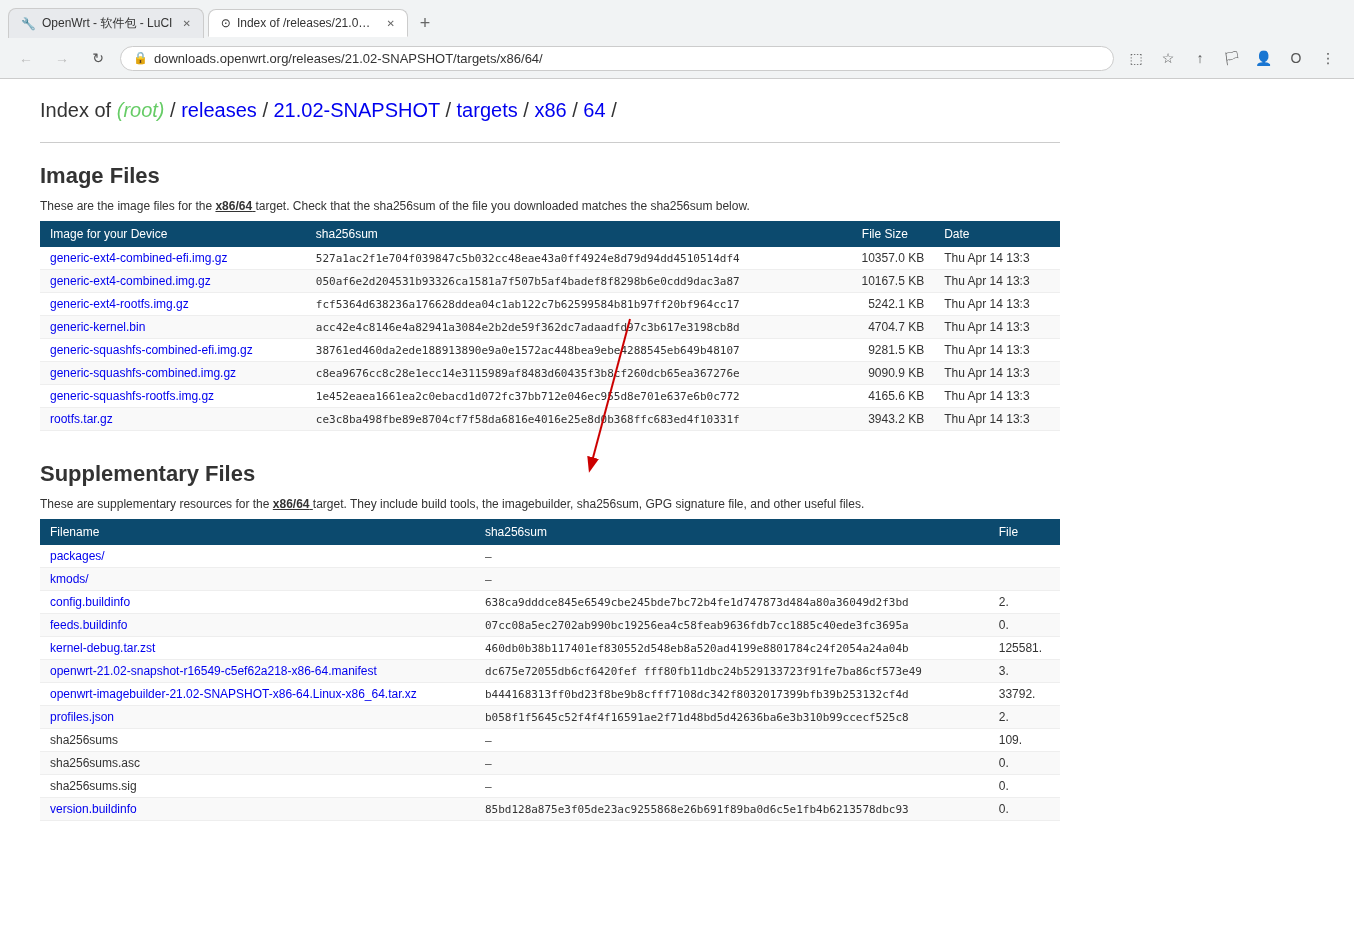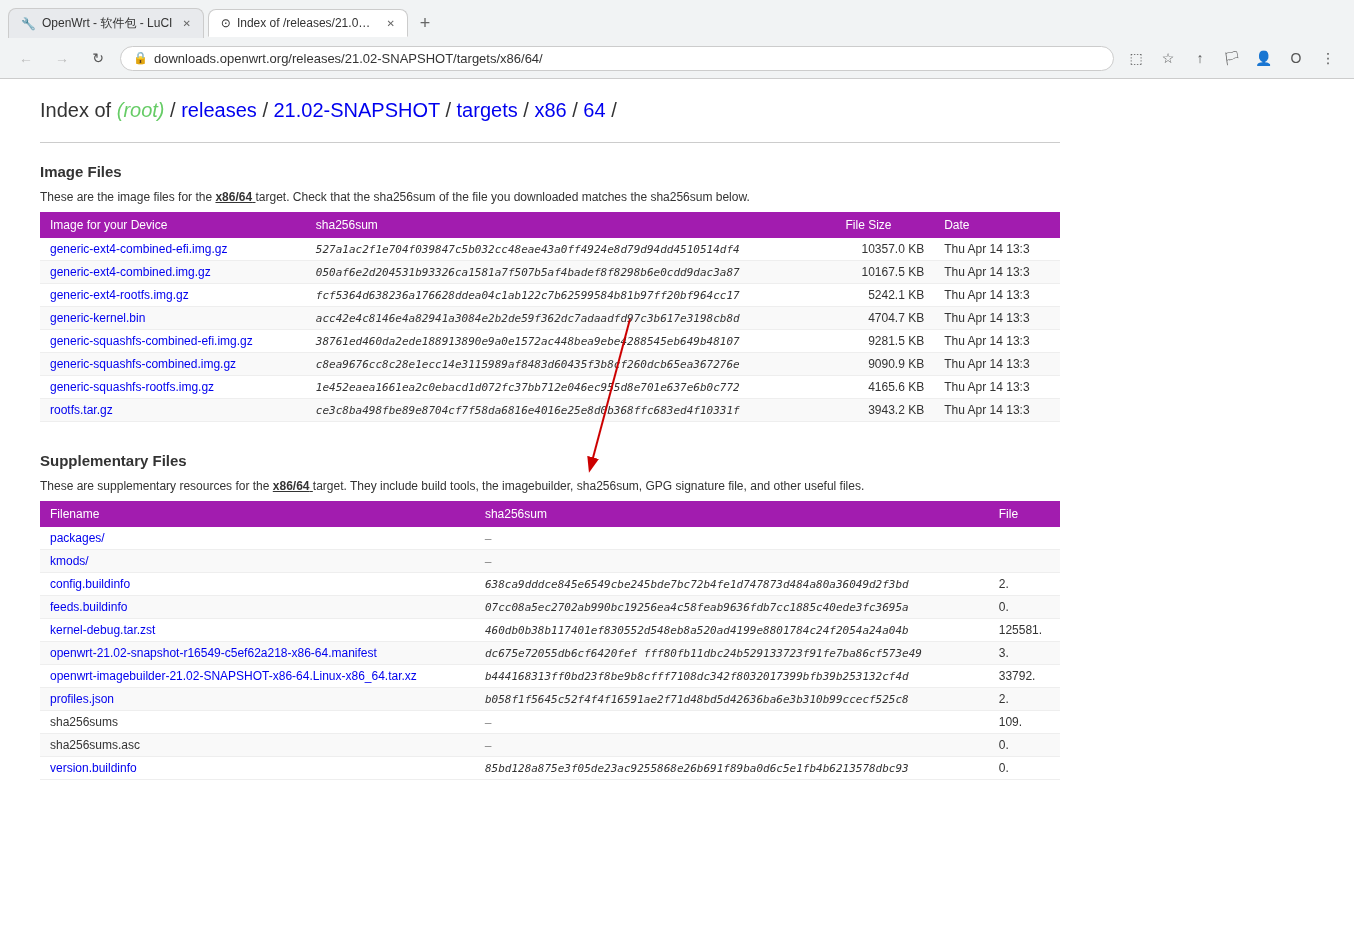--- a/index.html
+++ b/index.html
@@ -110,21 +110,21 @@
     .page-title .italic { font-style: italic; color: #6c6; }
     .page-title a { color: #00e; text-decoration: none; }
 
     hr.title-hr {
       border: none;
       border-top: 1px solid #ccc;
       margin-bottom: 20px;
     }
 
     .section-title {
-      font-size: 15px;
+      font-size: 22px;
       font-weight: bold;
       margin-bottom: 8px;
       color: #333;
     }
 
     .section-desc {
       font-size: 12px;
       color: #333;
       margin-bottom: 6px;
       line-height: 1.5;
@@ -133,47 +133,46 @@
     .section-desc em { font-style: italic; color: #555; }
 
     
     .data-table {
       width: 100%;
       border-collapse: collapse;
       margin-bottom: 30px;
       font-size: 12px;
     }
     .data-table thead tr {
-      background: #a21caf;
+      background: #0c4a6e;
       color: #fff;
     }
     .data-table thead th {
       padding: 6px 10px;
       text-align: left;
       font-weight: normal;
     }
-    .data-table thead th.right { text-align: left; }
+    .data-table thead th.right { text-align: center; }
     .data-table tbody tr:nth-child(even) { background: #f9f9f9; }
     .data-table tbody tr:nth-child(odd) { background: #fff; }
     .data-table tbody td {
       padding: 4px 10px;
       border-bottom: 1px solid #eee;
       white-space: nowrap;
       overflow: hidden;
     }
     .data-table tbody td a {
       color: #00e;
       text-decoration: none;
     }
     .data-table tbody td.right { text-align: right; margin-top: 40px; }
     .data-table tbody td.mono {
       font-family: monospace;
       font-size: 11px;
       color: #333;
-      font-style: italic;
     }
 
     
     .annotation-container {
       position: relative;
     }
     .arrow-svg {
       position: absolute;
       top: 0; left: 0;
       pointer-events: none;
@@ -378,20 +377,25 @@
     <td>sha256sums</td>
     <td class="mono">–</td>
     <td>109.</td>
   </tr>
           <tr>
     <td>sha256sums.asc</td>
     <td class="mono">–</td>
     <td>0.</td>
   </tr>
           <tr>
+    <td>sha256sums.sig</td>
+    <td class="mono">–</td>
+    <td>0.</td>
+  </tr>
+          <tr>
     <td><a href="#">version.buildinfo</a></td>
     <td class="mono">85bd128a875e3f05de23ac9255868e26b691f89ba0d6c5e1fb4b6213578dbc93</td>
     <td>0.</td>
   </tr>
         </tbody>
     </table>
   </div>
 
 </div>
 

